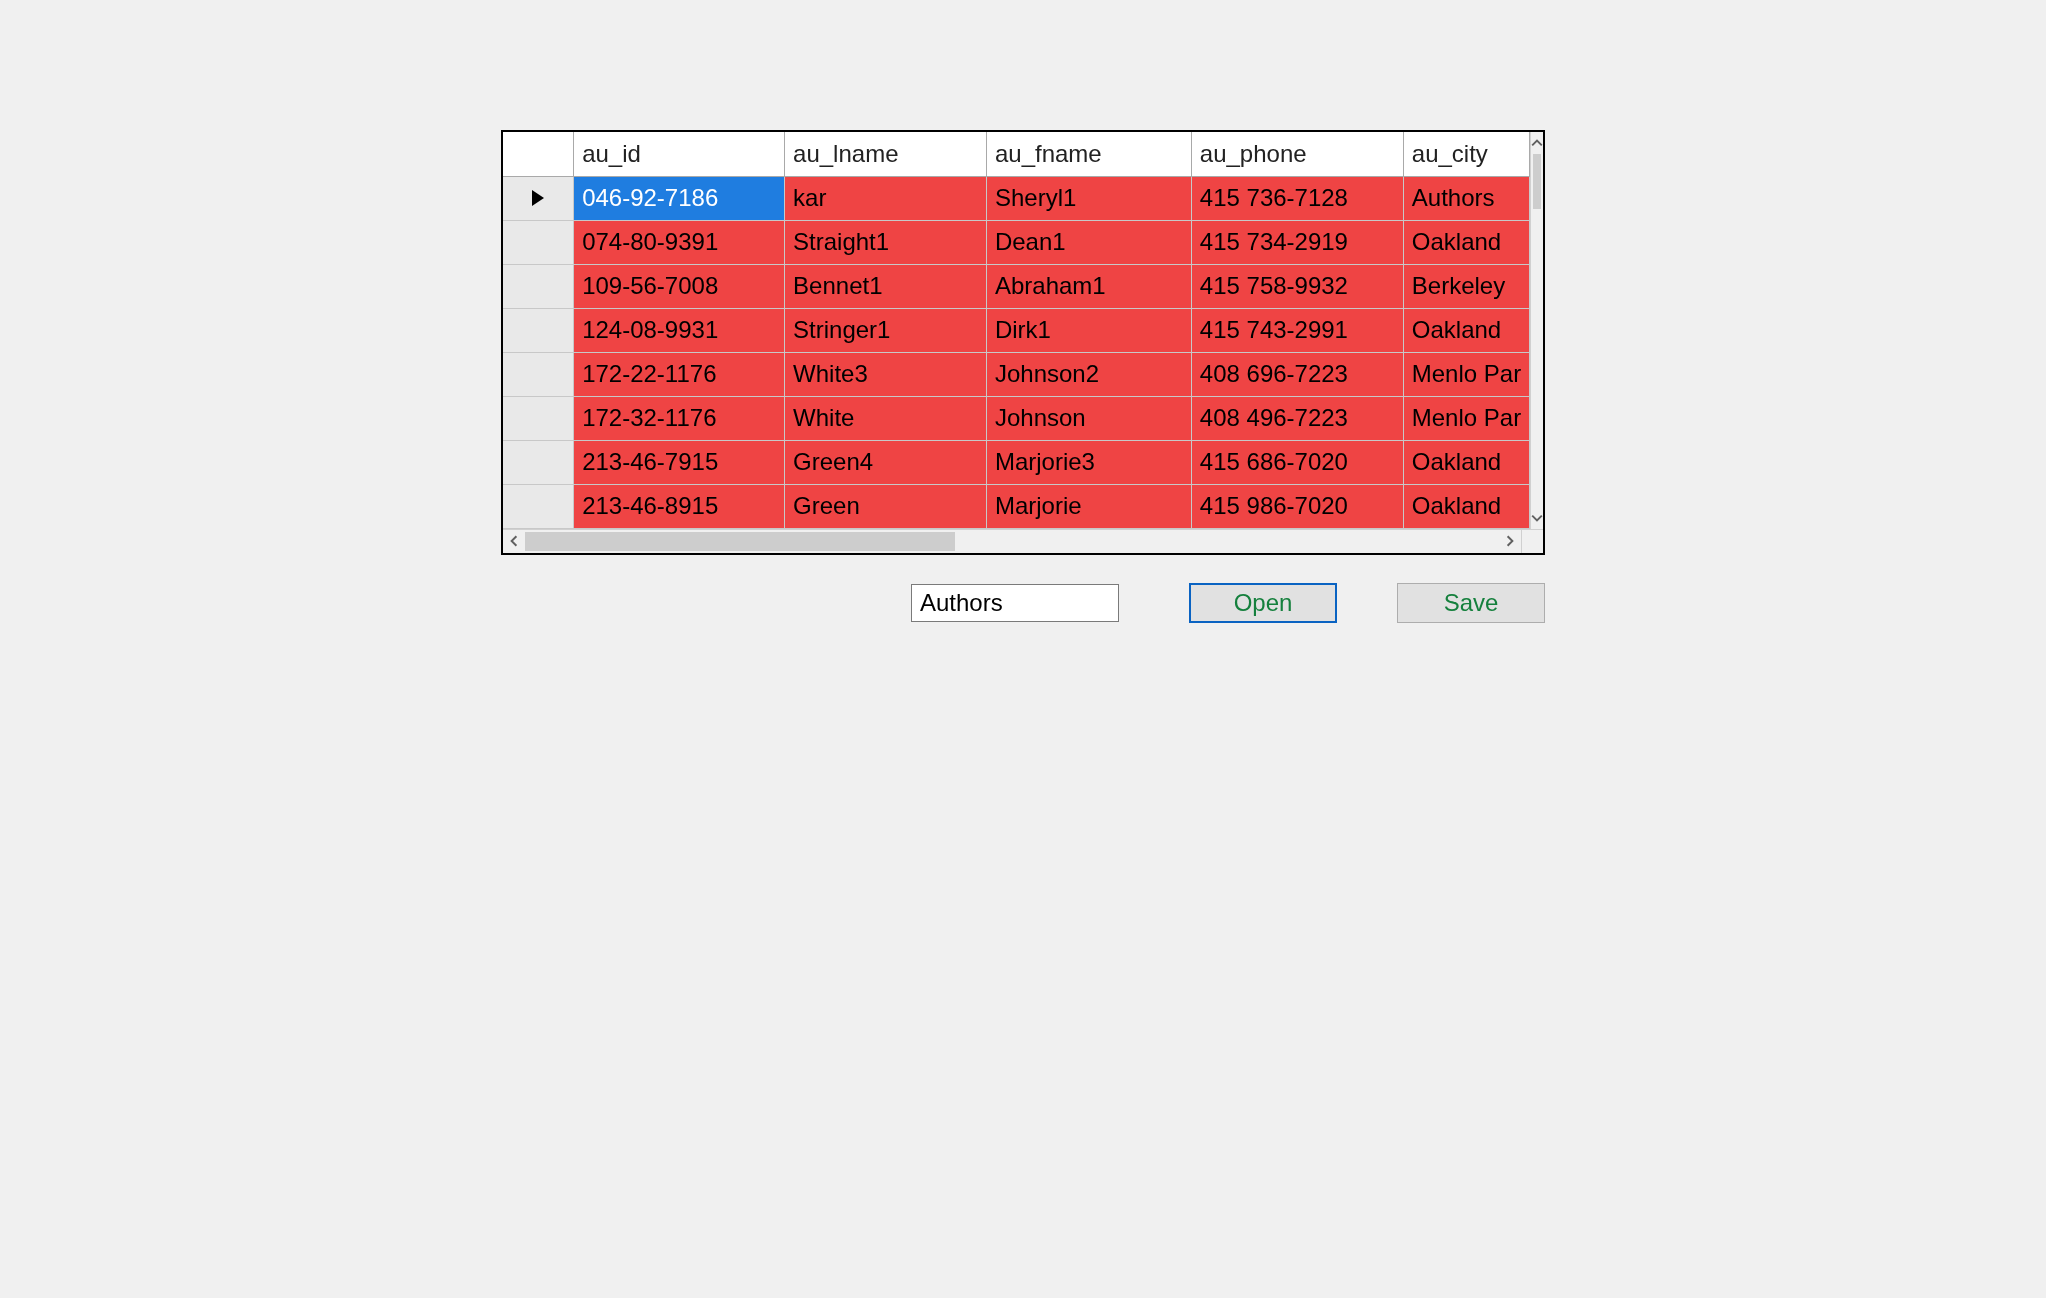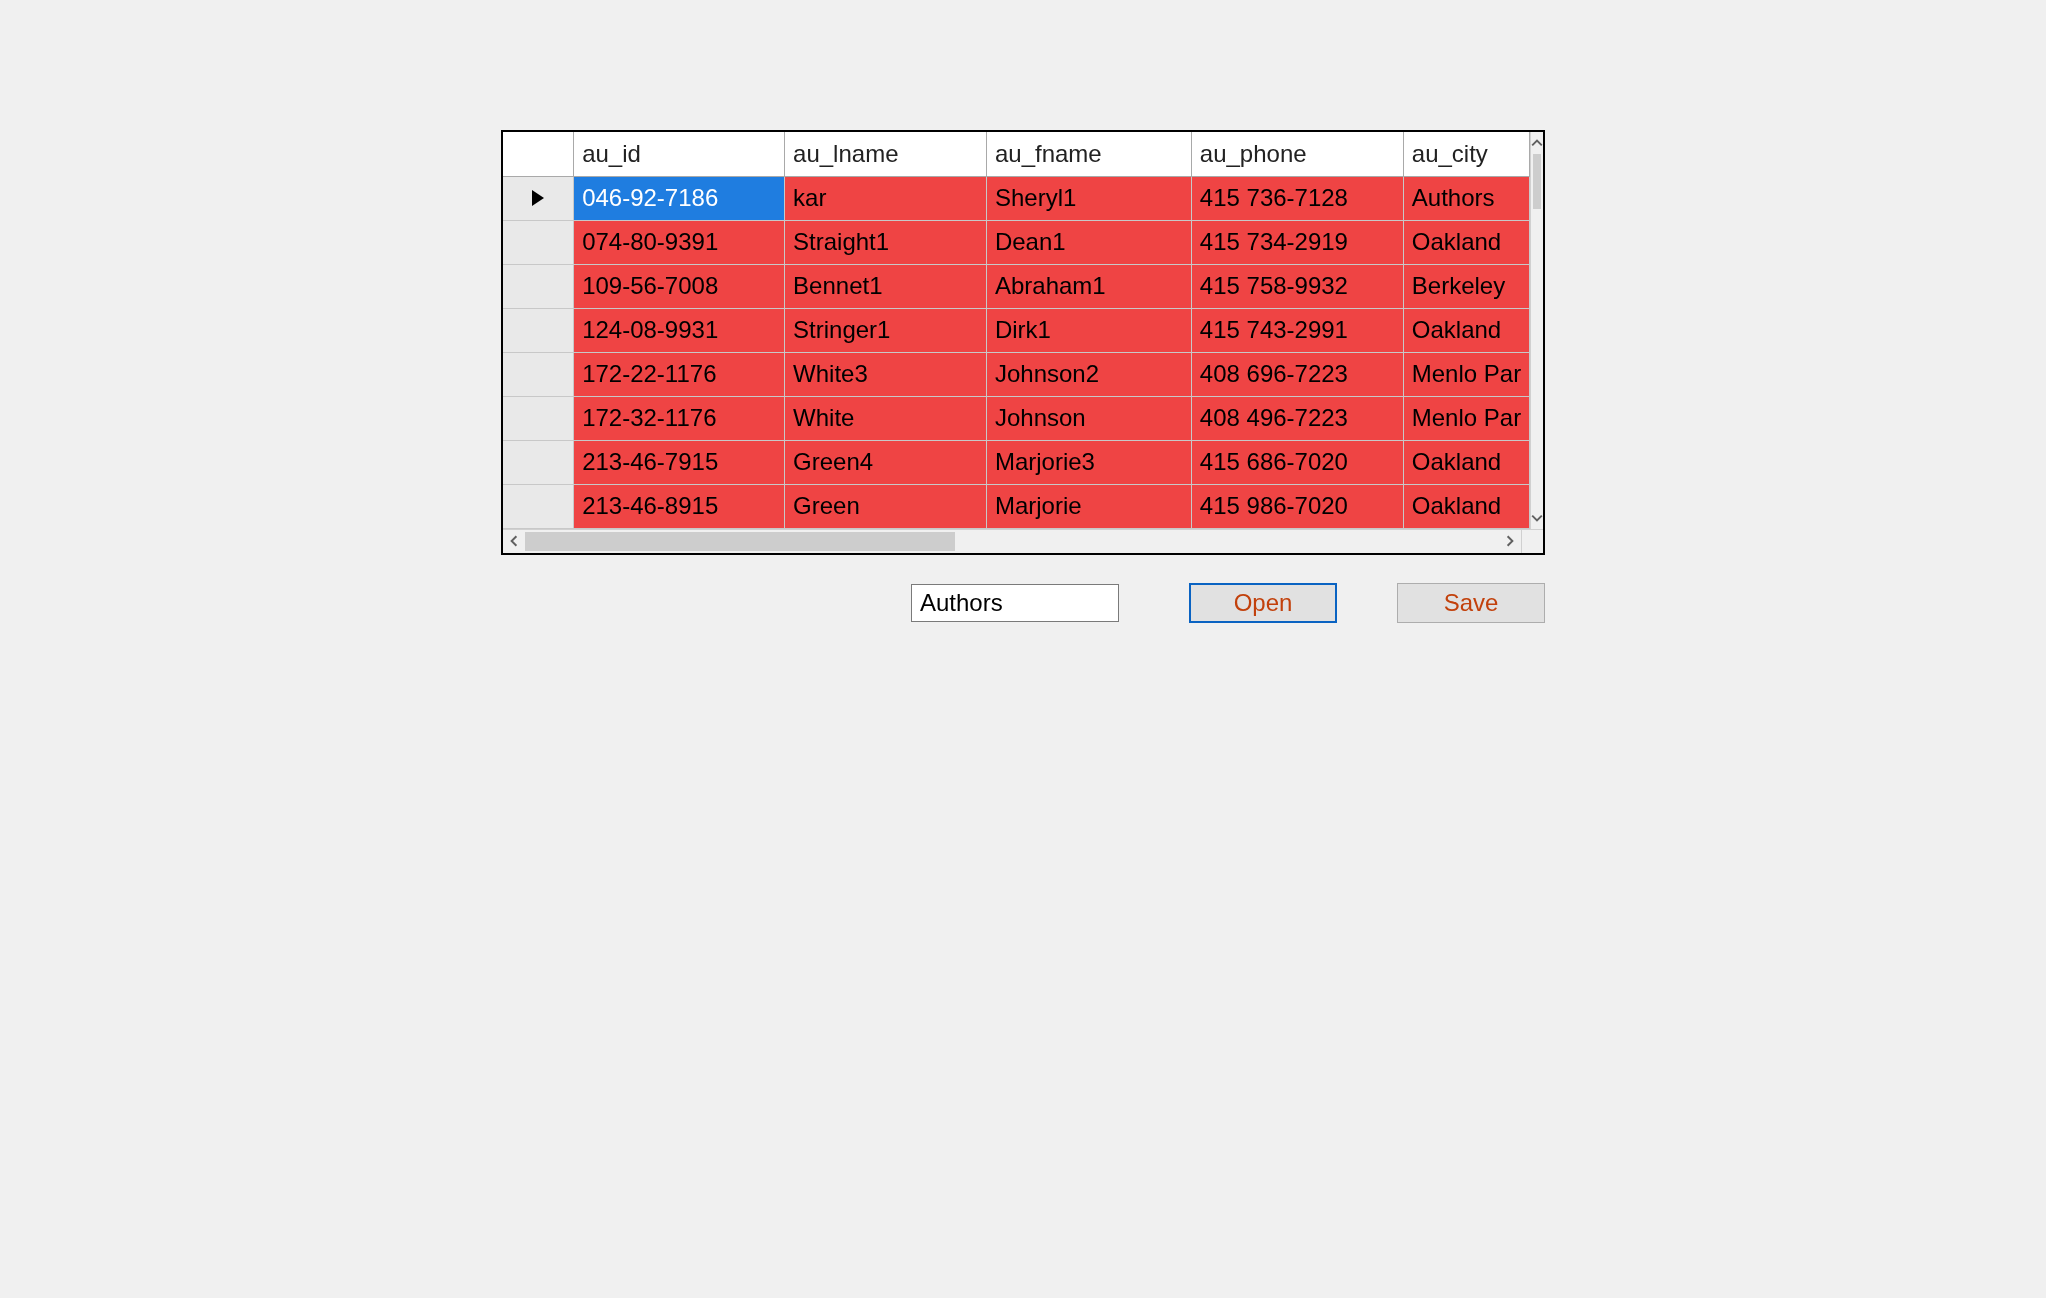--- a/index.html
+++ b/index.html
@@ -123,21 +123,21 @@
       width: 208px; height: 38px;
       border:1px solid #7a7a7a;
       background:#fff;
       padding:2px 8px;
       font-size:24px; font-family:inherit;
       margin-right:10px;
     }
     .btn {
       width:148px; height:40px;
       font-size:24px; font-family:inherit;
-      background:#e1e1e1; color:#c2410c;
+      background:#e1e1e1; color:#15803d;
       border:1px solid #adadad;
       cursor:pointer;
     }
     .btn.primary {
       border:2px solid #0a63c2;
     }
   </style>
 </head>
 <body>
 

